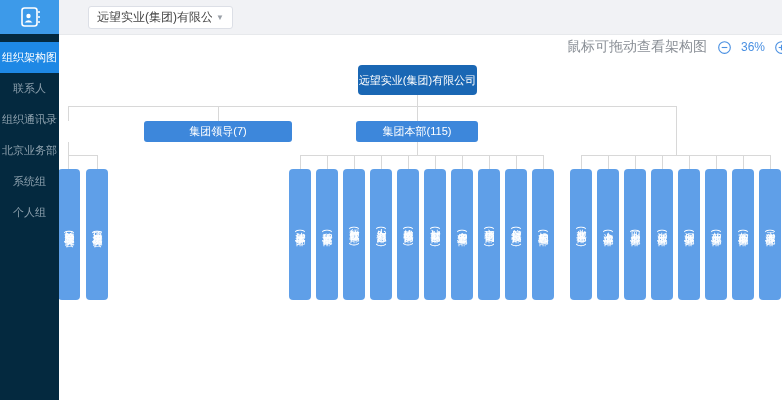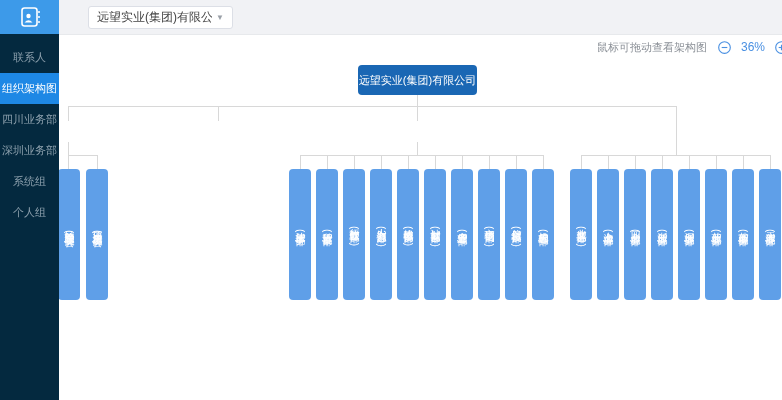--- a/index.html
+++ b/index.html
@@ -22,21 +22,21 @@
     background:#f1f2f5; border-bottom:1px solid #e7e9ec; z-index:20; }
   #company-select { position:absolute; left:29px; top:6px; width:145px; height:23px;
     background:#fff; border:1px solid #dcdfe6; border-radius:3px; display:flex;
     align-items:center; padding:0 8px; font-size:12px; color:#454545; cursor:pointer; }
   #company-select .val { flex:1; white-space:nowrap; overflow:hidden; }
   #company-select .caret { color:#9aa0a8; font-size:8px; margin-left:4px; }
 
   
   #toolbar { position:absolute; right:0; top:36px; height:22px; display:flex;
     align-items:center; z-index:10; }
-  #hint { font-size:11px; color:#8a8f96; margin-right:10px; }
+  #hint { font-size:14px; color:#8a8f96; margin-right:10px; }
   .zoom-btn { width:15px; height:15px; cursor:pointer; }
   #zoom-level { font-size:12px; color:#4a90e2; margin:0 9px; }
 
   
   #chart { position:absolute; left:0; top:0; width:782px; height:400px; z-index:5; }
   .node { position:absolute; color:#fff; display:flex; align-items:center;
     justify-content:center; cursor:pointer; }
   #root-node { left:358px; top:65px; width:119px; height:30px; border-radius:4px;
     font-size:11px; }
   .l2-node { top:121px; height:21px; border-radius:3px; font-size:11px; }
@@ -84,20 +84,22 @@
     <div class="conn v" style="left:608px;top:155px;height:14px;"></div>
     <div class="conn v" style="left:635px;top:155px;height:14px;"></div>
     <div class="conn v" style="left:662px;top:155px;height:14px;"></div>
     <div class="conn v" style="left:689px;top:155px;height:14px;"></div>
     <div class="conn v" style="left:716px;top:155px;height:14px;"></div>
     <div class="conn v" style="left:743px;top:155px;height:14px;"></div>
     <div class="conn v" style="left:770px;top:155px;height:14px;"></div>
 
     <div class="node" id="root-node" style="background:#1a67b4;">远望实业(集团)有限公司</div>
 
+    <div class="node l2-node" style="left:144px;width:148px;background:#3d87db;">集团领导(7)</div>
+    <div class="node l2-node" style="left:356px;width:122px;background:#3d87db;">集团本部(115)</div>
 
     <div class="node l3-node" style="left:58px;background:#5f9fe8;">风险管理委员会(0)</div>
     <div class="node l3-node" style="left:86px;background:#5f9fe8;">项目决策委员会(0)</div>
 
     <div class="node l3-node" style="left:289px;background:#5f9fe8;">法律事务部(3)</div>
     <div class="node l3-node" style="left:316px;background:#5f9fe8;">审计监察部(9)</div>
     <div class="node l3-node" style="left:343px;background:#5f9fe8;">行政管理部(11)</div>
     <div class="node l3-node" style="left:370px;background:#5f9fe8;">人力资源部(20)</div>
     <div class="node l3-node" style="left:397px;background:#5f9fe8;">战略投资部(11)</div>
     <div class="node l3-node" style="left:424px;background:#5f9fe8;">计划财务部(16)</div>
@@ -142,22 +144,22 @@
       <svg width="22" height="22" viewBox="0 0 22 22">
         <rect x="3" y="2" width="15" height="18" rx="2.5" fill="none" stroke="#ffffff" stroke-width="1.6"></rect>
         <circle cx="9.5" cy="10" r="2.2" fill="#ffffff"></circle>
         <path d="M5.5 16.5 q4-4.5 8 0 Z" fill="#ffffff"></path>
         <line x1="19" y1="6" x2="21" y2="6" stroke="#ffffff" stroke-width="1.6"></line>
         <line x1="19" y1="11" x2="21" y2="11" stroke="#ffffff" stroke-width="1.6"></line>
         <line x1="19" y1="16" x2="21" y2="16" stroke="#ffffff" stroke-width="1.6"></line>
       </svg>
     </div>
     <div class="menu">
+      <div class="menu-item active">组织架构图</div>
       <div class="menu-item">联系人</div>
-      <div class="menu-item active">组织架构图</div>
-      <div class="menu-item">四川业务部</div>
-      <div class="menu-item">深圳业务部</div>
+      <div class="menu-item">组织通讯录</div>
+      <div class="menu-item">北京业务部</div>
       <div class="menu-item">系统组</div>
       <div class="menu-item">个人组</div>
     </div>
   </div>
 
 </div>
 
 </body></html>

